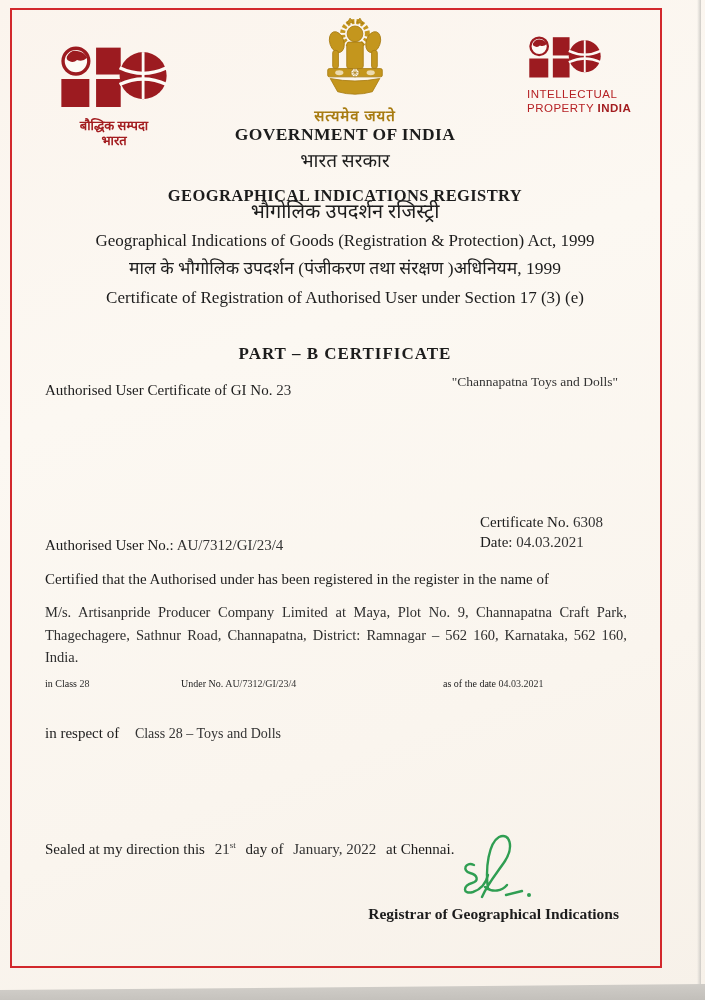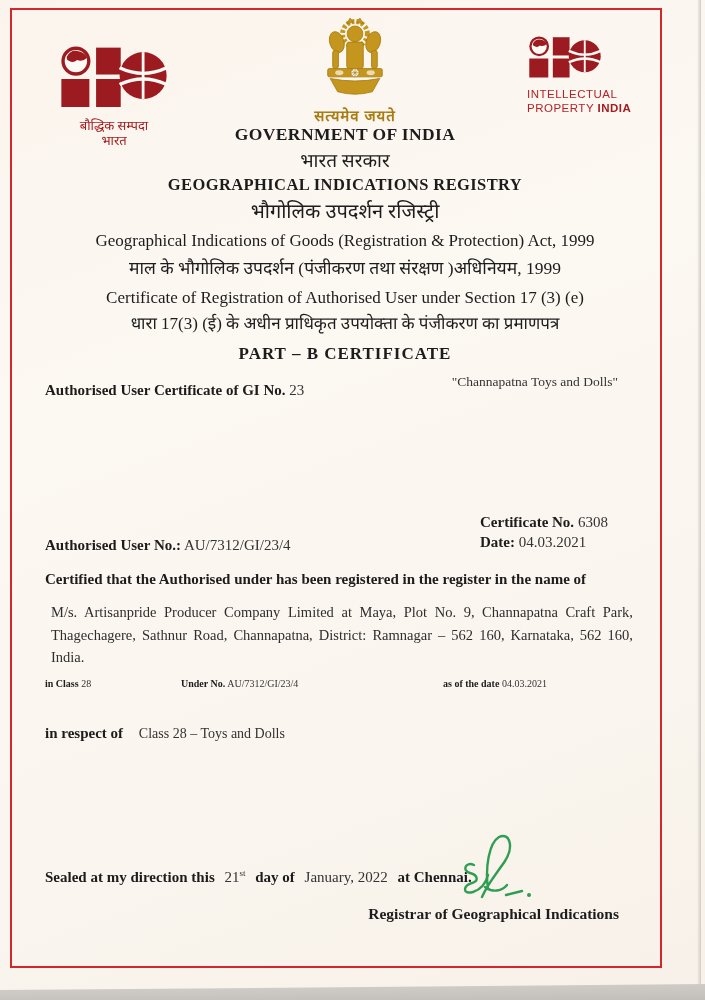--- a/index.html
+++ b/index.html
@@ -19,26 +19,26 @@
     transform:rotate(-0.5deg);
   }
   .scan-edge-right{
     position:absolute;left:697px;top:0;width:4px;height:992px;
     background:linear-gradient(90deg,rgba(190,186,180,0),#cfccc7);
   }
   .abs{position:absolute;}
   .center-line{left:10px;width:670px;text-align:center;}
   .en-bold{font-weight:bold;letter-spacing:.4px;}
   .hi{font-weight:bold;}
-  .lbl{font-weight:bold;}
+  .lbl{font-weight:normal;}
   .val{font-weight:normal;color:#333;}
   
   .logo-left{left:44px;top:46px;width:140px;text-align:center;}
   .logo-right{left:504px;top:36px;width:120px;text-align:left;margin-left:23px;}
-  .ip-caption{color:#a31d20;font-weight:normal;line-height:15px;font-size:13px;margin-top:2px;}
+  .ip-caption{color:#a31d20;font-weight:bold;line-height:15px;font-size:13px;margin-top:2px;}
   .ip-caption-en{color:#b62225;font-family:"Liberation Sans",sans-serif;font-size:11.5px;line-height:14px;letter-spacing:.5px;margin-top:2px;font-weight:normal;}
   .ip-caption-en b{font-weight:bold;color:#a31d20;}
   .emblem-wrap{left:295px;top:14px;width:120px;text-align:center;}
   .motto{color:#a87c12;font-size:15px;font-weight:bold;margin-top:1px;letter-spacing:1px;}
   
   .address{text-align:justify;line-height:22.5px;font-size:14.5px;color:#2e2e2e;}
   sup{font-size:9px;}
   .registrar{font-weight:bold;font-size:15.5px;}
 </style>
 </head>
@@ -110,28 +110,27 @@
       <div>INTELLECTUAL</div>
       <div>
         <span>PROPERTY</span>
         <b>INDIA</b>
       </div>
     </div>
   </div>
 
   <div class="abs center-line en-bold" style="top:124px;font-size:17.5px;">GOVERNMENT OF INDIA</div>
   <div class="abs center-line hi" style="top:147px;font-size:19px;font-weight:normal;">भारत सरकार</div>
-  <div class="abs center-line en-bold" style="top:175px;font-size:16.5px;">GEOGRAPHICAL INDICATIONS REGISTRY</div>
+  <div class="abs center-line en-bold" style="top:186px;font-size:16.5px;">GEOGRAPHICAL INDICATIONS REGISTRY</div>
   <div class="abs center-line hi" style="top:197px;font-size:20px;font-weight:normal;">भौगोलिक उपदर्शन रजिस्ट्री</div>
 
   <div class="abs center-line" style="top:231px;font-size:17px;">Geographical Indications of Goods (Registration &amp; Protection) Act, 1999</div>
   <div class="abs center-line" style="top:255px;font-size:17.5px;">माल के भौगोलिक उपदर्शन (पंजीकरण तथा संरक्षण )अधिनियम, 1999</div>
 
   <div class="abs center-line" style="top:288px;font-size:17px;">Certificate of Registration of Authorised User under Section 17 (3) (e)</div>
-  <div class="abs center-line" style="top:311px;font-size:17px;">धारा 17(3) (ई) के अधीन प्राधिकृत उपयोक्ता के पंजीकरण का प्रमाणपत्र</div>
 
   <div class="abs center-line en-bold" style="top:344px;font-size:17px;letter-spacing:1px;">PART – B CERTIFICATE</div>
 
   <div class="abs" style="left:45px;top:382px;font-size:15px;">
     <span class="lbl">Authorised User Certificate of GI No.</span>
     <span class="val">23</span>
   </div>
   <div class="abs" style="top:374px;right:87px;font-size:13.5px;color:#333;">"Channapatna Toys and Dolls"</div>
 
   <div class="abs" style="left:480px;top:513px;font-size:15px;line-height:19.5px;">
@@ -145,21 +144,21 @@
     </div>
   </div>
 
   <div class="abs" style="left:45px;top:537px;font-size:15px;">
     <span class="lbl">Authorised User No.:</span>
     <span class="val">AU/7312/GI/23/4</span>
   </div>
 
   <div class="abs lbl" style="left:45px;top:571px;font-size:15px;">Certified that the Authorised under has been registered in the register in the name of</div>
 
-  <div class="abs address" style="left:51px;top:601px;width:582px;">M/s. Artisanpride Producer Company Limited at Maya, Plot No. 9, Channapatna Craft Park, Thagechagere, Sathnur Road, Channapatna, District: Ramnagar – 562 160, Karnataka, 562 160, India.</div>
+  <div class="abs address" style="left:45px;top:601px;width:582px;">M/s. Artisanpride Producer Company Limited at Maya, Plot No. 9, Channapatna Craft Park, Thagechagere, Sathnur Road, Channapatna, District: Ramnagar – 562 160, Karnataka, 562 160, India.</div>
 
   <div class="abs" style="left:45px;top:678px;width:585px;height:20px;font-size:10px;">
     <span class="abs" style="left:0;top:0;">
       <span class="lbl">in Class</span>
       <span class="val">28</span>
     </span>
     <span class="abs" style="left:136px;top:0;">
       <span class="lbl">Under No.</span>
       <span class="val">AU/7312/GI/23/4</span>
     </span>
@@ -167,21 +166,21 @@
       <span class="lbl">as of the date</span>
       <span class="val">04.03.2021</span>
     </span>
   </div>
 
   <div class="abs" style="left:45px;top:725px;font-size:15px;">
     <span class="lbl">in respect of</span>
     <span class="val" style="font-size:14px;margin-left:12px;">Class 28 – Toys and Dolls</span>
   </div>
 
-  <div class="abs" style="left:45px;top:868px;font-size:15px;">
+  <div class="abs" style="left:45px;top:840px;font-size:15px;">
     <span class="lbl">Sealed at my direction this</span>
     <span class="val" style="margin:0 6px;"><span>21</span><sup>st</sup></span>
     <span class="lbl">day of</span>
     <span class="val" style="margin:0 6px;">January, 2022</span>
     <span class="lbl">at Chennai.</span>
   </div>
 
   <svg class="abs" style="left:452px;top:831px;" width="92" height="80" viewBox="0 0 92 80">
     <g stroke="#2f9e52" stroke-width="2.4" fill="none" stroke-linecap="round" stroke-linejoin="round">
       <path d="M22,34 C13,30 10,40 18,42 C26,44 27,50 20,52 C11,54 10,64 21,61 C30,58 34,52 36,44"></path>

